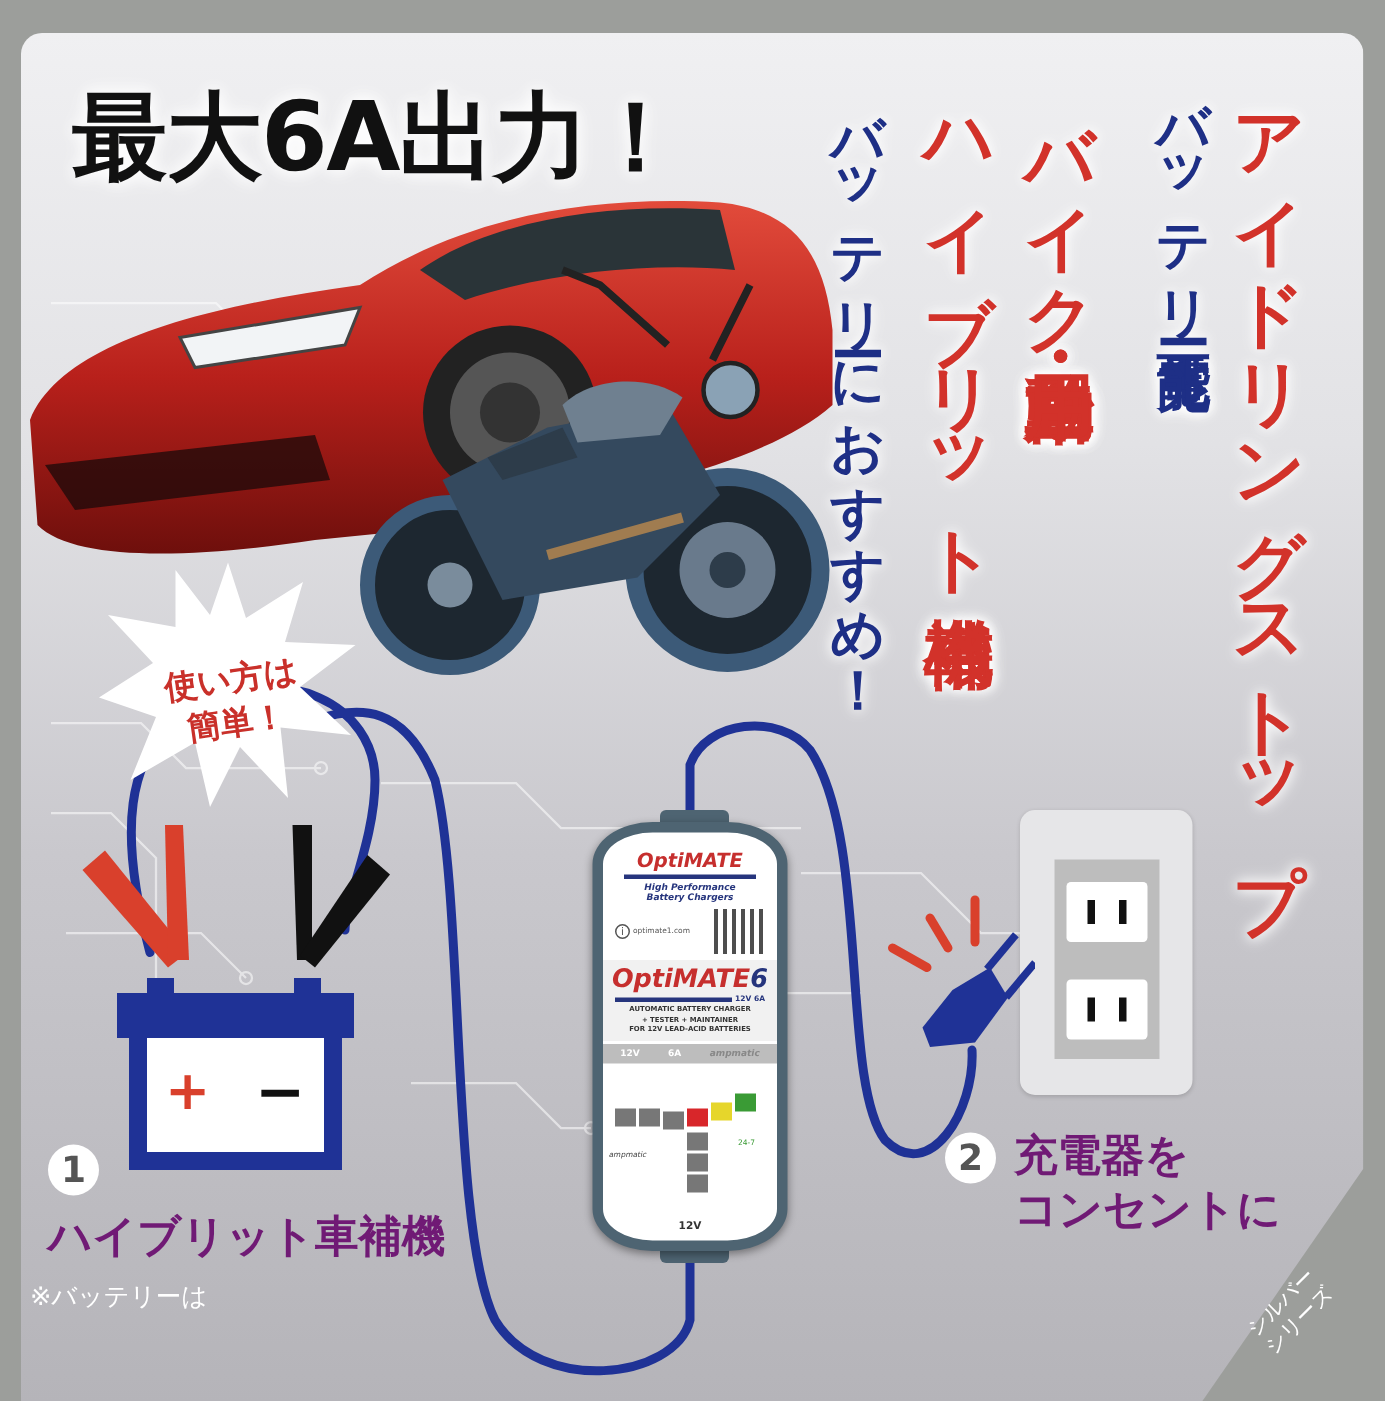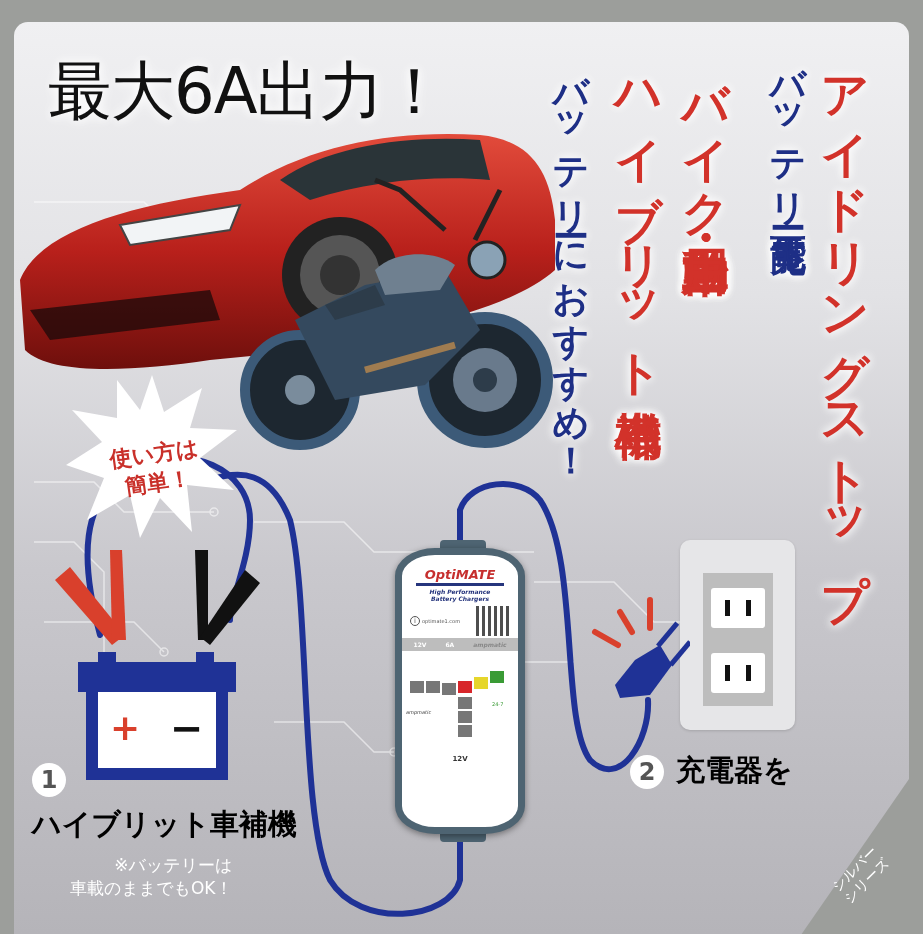--- a/index.html
+++ b/index.html
@@ -12,21 +12,21 @@
     border-radius: 14px 14px 0 0;
     background: linear-gradient(180deg, #f0f0f2 0%, #e2e2e5 30%, #c9c8cd 60%, #b5b4b9 100%);
     overflow: hidden;
     clip-path: polygon(0 0, 100% 0, 100% 83%, 88% 100%, 0 100%);
   }
   
   .circuit { position: absolute; inset: 0; opacity: 0.55; }
 
   .headline {
     position: absolute; left: 48px; top: 48px;
-    font-size: 64px; font-weight: normal; color: #111;
+    font-size: 64px; font-weight: bold; color: #111;
     letter-spacing: -1px;
     text-shadow: 0 0 10px #fff, 0 0 14px #fff;
   }
 
   .vcol {
     position: absolute; top: 44px;
     writing-mode: vertical-rl; text-orientation: upright;
     font-weight: bold; line-height: 1;
     text-shadow: 0 0 8px #fff, 0 0 12px #fff;
   }
@@ -42,21 +42,21 @@
     text-align: center; transform: rotate(-8deg);
   }
 
   .cable { position: absolute; left: 0; top: 0; width: 923px; height: 934px; pointer-events: none; }
 
   .step-num {
     position: absolute; width: 34px; height: 34px; border-radius: 50%;
     background: #fff; color: #555; font-weight: bold; font-size: 24px;
     display: flex; align-items: center; justify-content: center;
   }
-  .step-title { position: absolute; color: #000000; font-weight: bold; font-size: 29px; line-height: 1.25; }
+  .step-title { position: absolute; color: #701a75; font-weight: bold; font-size: 29px; line-height: 1.25; }
   .step-note { position: absolute; color: #fff; font-size: 17px; line-height: 1.35; }
 
   .charger {
     position: absolute; left: 395px; top: 548px; width: 130px; height: 286px;
     background: #fff; border: 7px solid #4e6472; border-radius: 40px / 28px;
     box-shadow: 0 2px 6px rgba(0,0,0,0.4);
     overflow: hidden;
   }
   .brand-small { font-size: 13px; font-weight: bold; font-style: italic; color: #c62f2e; text-align: center; margin-top: 12px; }
   .brand-bar { height: 3px; background: #26357d; margin: 1px 14px 2px 14px; }
@@ -186,39 +186,48 @@
   <div style="position:absolute; left:118px; top:0; width:18px; height:12px; background:#1f3296;"></div>
   <div style="position:absolute; left:0; top:10px; width:158px; height:30px; background:#1f3296;"></div>
   <div style="position:absolute; left:8px; top:38px; width:142px; height:90px; background:#1f3296;"></div>
   <div style="position:absolute; left:20px; top:40px; width:118px; height:76px; background:#fff;"></div>
   <div style="position:absolute; left:32px; top:55px; font-size:36px; font-weight:bold; color:#d9402c;">+</div>
   <div style="position:absolute; left:92px; top:53px; font-size:40px; font-weight:bold; color:#111;">−</div>
 </div>
 
 <div class="step-num" style="left:32px; top:763px;">1</div>
 <div class="step-title" style="left:32px; top:806px;">ハイブリット車補機</div>
-<div class="step-note" style="left:48px; top:854px;text-align:right;">
+<div class="step-note" style="left:20px; top:854px;">
   <div>※バッテリーは</div>
-  <div style="padding-left:22px;">車載のままでもOK！</div>
 </div>
 
 <div style="position:absolute; left:440px; top:540px; width:46px; height:12px; background:#4e6472; border-radius:4px;"></div>
 <div style="position:absolute; left:440px; top:830px; width:46px; height:12px; background:#4e6472; border-radius:4px;"></div>
 <div class="charger">
   <div class="brand-small">OptiMATE</div>
   <div class="brand-bar"></div>
   <div class="hp">High Performance</div>
   <div class="hp">Battery Chargers</div>
   <div class="qr-row">
     <div class="info">
       <span class="info-icon">i</span>
       <span>optimate1.com</span>
     </div>
     <div class="qr"></div>
   </div>
+  <div class="model-box">
+    <div class="model"><span>OptiMATE</span><span class="six">6</span></div>
+    <div class="model-sub">
+        <div class="bar"></div>
+        <span>12V 6A</span>
+      </div>
+    <div class="desc">AUTOMATIC BATTERY CHARGER</div>
+    <div class="desc" style="margin-top:0">+ TESTER + MAINTAINER</div>
+    <div class="desc" style="margin-top:0">FOR 12V LEAD-ACID BATTERIES</div>
+  </div>
   <div class="rating">
     <span>12V</span>
     <span>6A</span>
     <span style="color:#888; font-style:italic;">ampmatic</span>
   </div>
   <div class="leds">
     <div class="led" style="left:8px; top:30px;"></div>
     <div class="led" style="left:24px; top:30px;"></div>
     <div class="led" style="left:40px; top:32px;"></div>
     <div class="led" style="left:56px; top:30px; background:#d8262a;"></div>
@@ -255,18 +264,19 @@
   <g fill="#1f3296">
     <polygon points="55,70 80,55 92,75 70,105 40,108 35,95"></polygon>
     <rect x="85" y="30" width="5" height="30" transform="rotate(40 88 45)"></rect>
     <rect x="98" y="48" width="5" height="30" transform="rotate(40 100 63)"></rect>
   </g>
 </svg>
 
 <div class="step-num" style="left:630px; top:755px;">2</div>
 <div class="step-title" style="left:676px; top:752px;">
   <div>充電器を</div>
+  <div>コンセントに</div>
 </div>
 
 <div style="position:absolute; left:832px; top:858px; transform:rotate(-45deg); color:#fff; font-size:14px; line-height:1.2; text-align:center;">
   <div>シルバー</div>
   <div>シリーズ</div>
 </div>
 
 </body></html>

